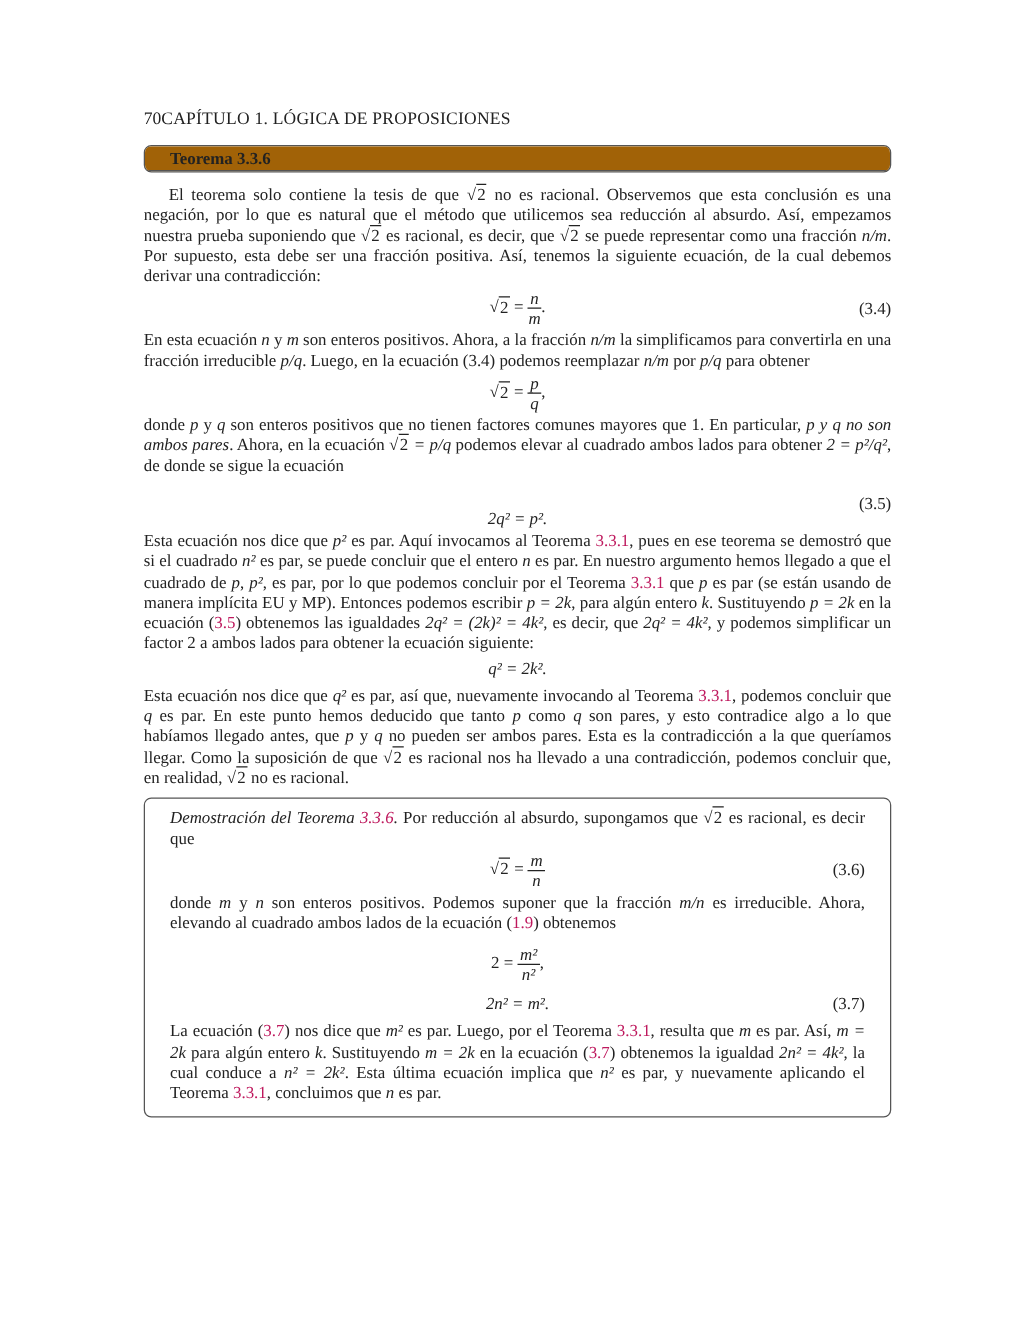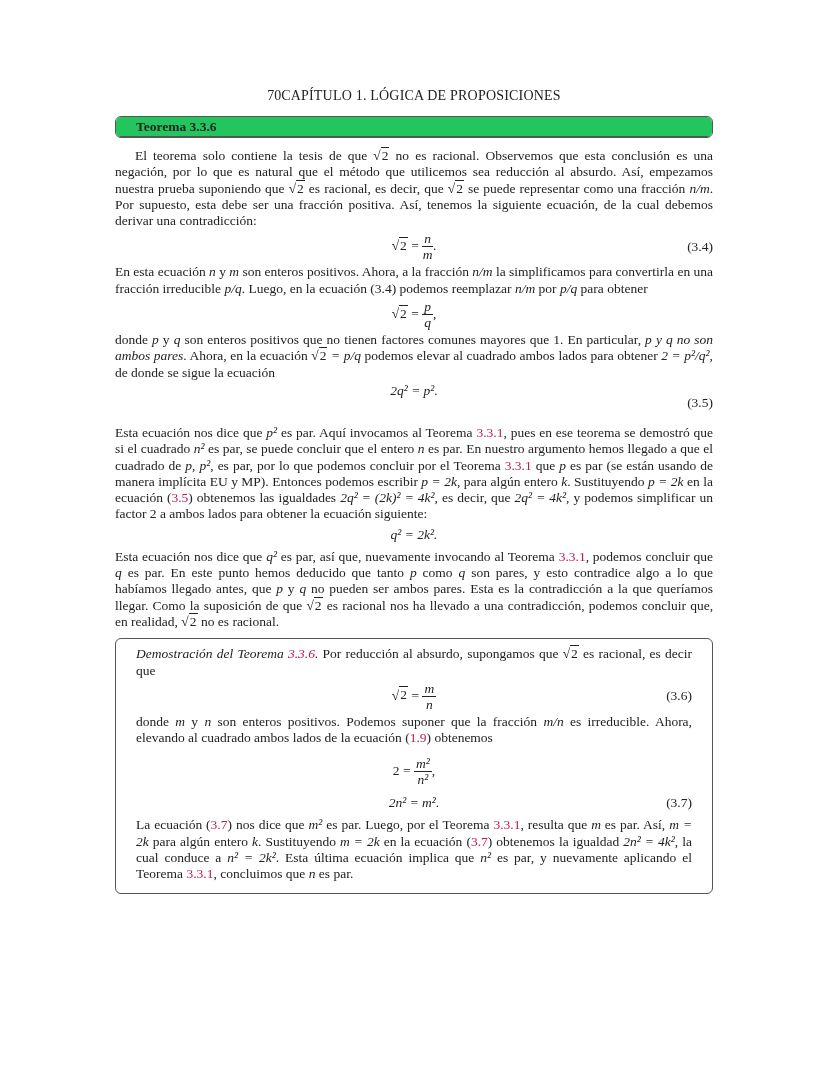--- a/index.html
+++ b/index.html
@@ -3,29 +3,29 @@
 <meta charset="utf-8">
 <style>
   html, body { margin: 0; padding: 0; background: #ffffff; }
   body {
     width: 828px; height: 1071px; position: relative; overflow: hidden;
     font-family: "DejaVu Serif", "Liberation Serif", serif;
     color: #222;
   }
   .page { position: absolute; left: 115px; top: 88px; width: 598px; }
   .running-head {
-    display: flex; justify-content: center; align-items: baseline;
+    display: flex; justify-content: flex-start; align-items: baseline;
     font-family: "Liberation Serif", serif; font-size: 14px; height: 22px;
   }
   .running-head .chapter { letter-spacing: 0.2px; }
   .thm-box {
     margin-top: 6px; border: 1px solid #555; border-radius: 6px; overflow: hidden;
   }
   .thm-head {
-    background: #22c55e; border-bottom: 1px solid #555;
+    background: #a16207; border-bottom: 1px solid #555;
     font-family: "Liberation Serif", serif; font-weight: bold; font-size: 13.5px;
     padding: 2px 20px; height: 15px; line-height: 15px;
   }
   .thm-body {
     font-family: "Liberation Serif", serif; font-style: italic; font-size: 13.5px;
     padding: 11px 20px 9px;
   }
   p {
     font-family: "Liberation Serif", serif; font-size: 13.5px; line-height: 16.3px;
     text-align: justify; margin: 0;
@@ -41,21 +41,21 @@
   .frac { display: inline-flex; flex-direction: column; vertical-align: middle; text-align: center; font-style: italic; }
   .frac .top { border-bottom: 1px solid #222; padding: 0 2px; line-height: 15px; }
   .frac .bot { line-height: 15px; }
   .sqrt { white-space: nowrap; }
   .sqrt .rad { border-top: 1px solid #222; padding: 0 1px; }
   .ref { color: #be185d; }
   .proof-box {
     margin-top: 8px; border: 1px solid #555; border-radius: 6px;
     padding: 7px 20px 10px;
   }
-  .eq-block { height: 40px; display: flex; align-items: flex-start; justify-content: center; }
+  .eq-block { height: 40px; display: flex; align-items: flex-end; justify-content: center; }
 </style>
 </head>
 <body>
 
 <div class="page">
 
   <div class="running-head">
     <span>70</span>
     <span class="chapter">CAPÍTULO 1.  LÓGICA DE PROPOSICIONES</span>
   </div>

